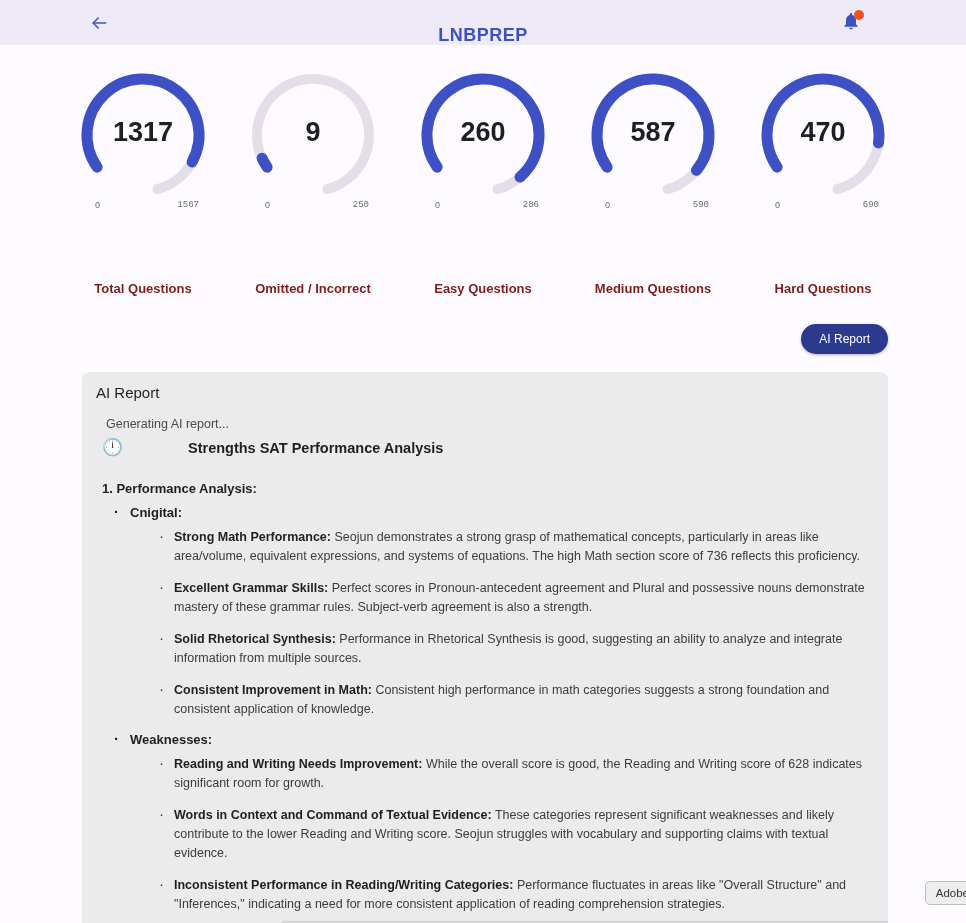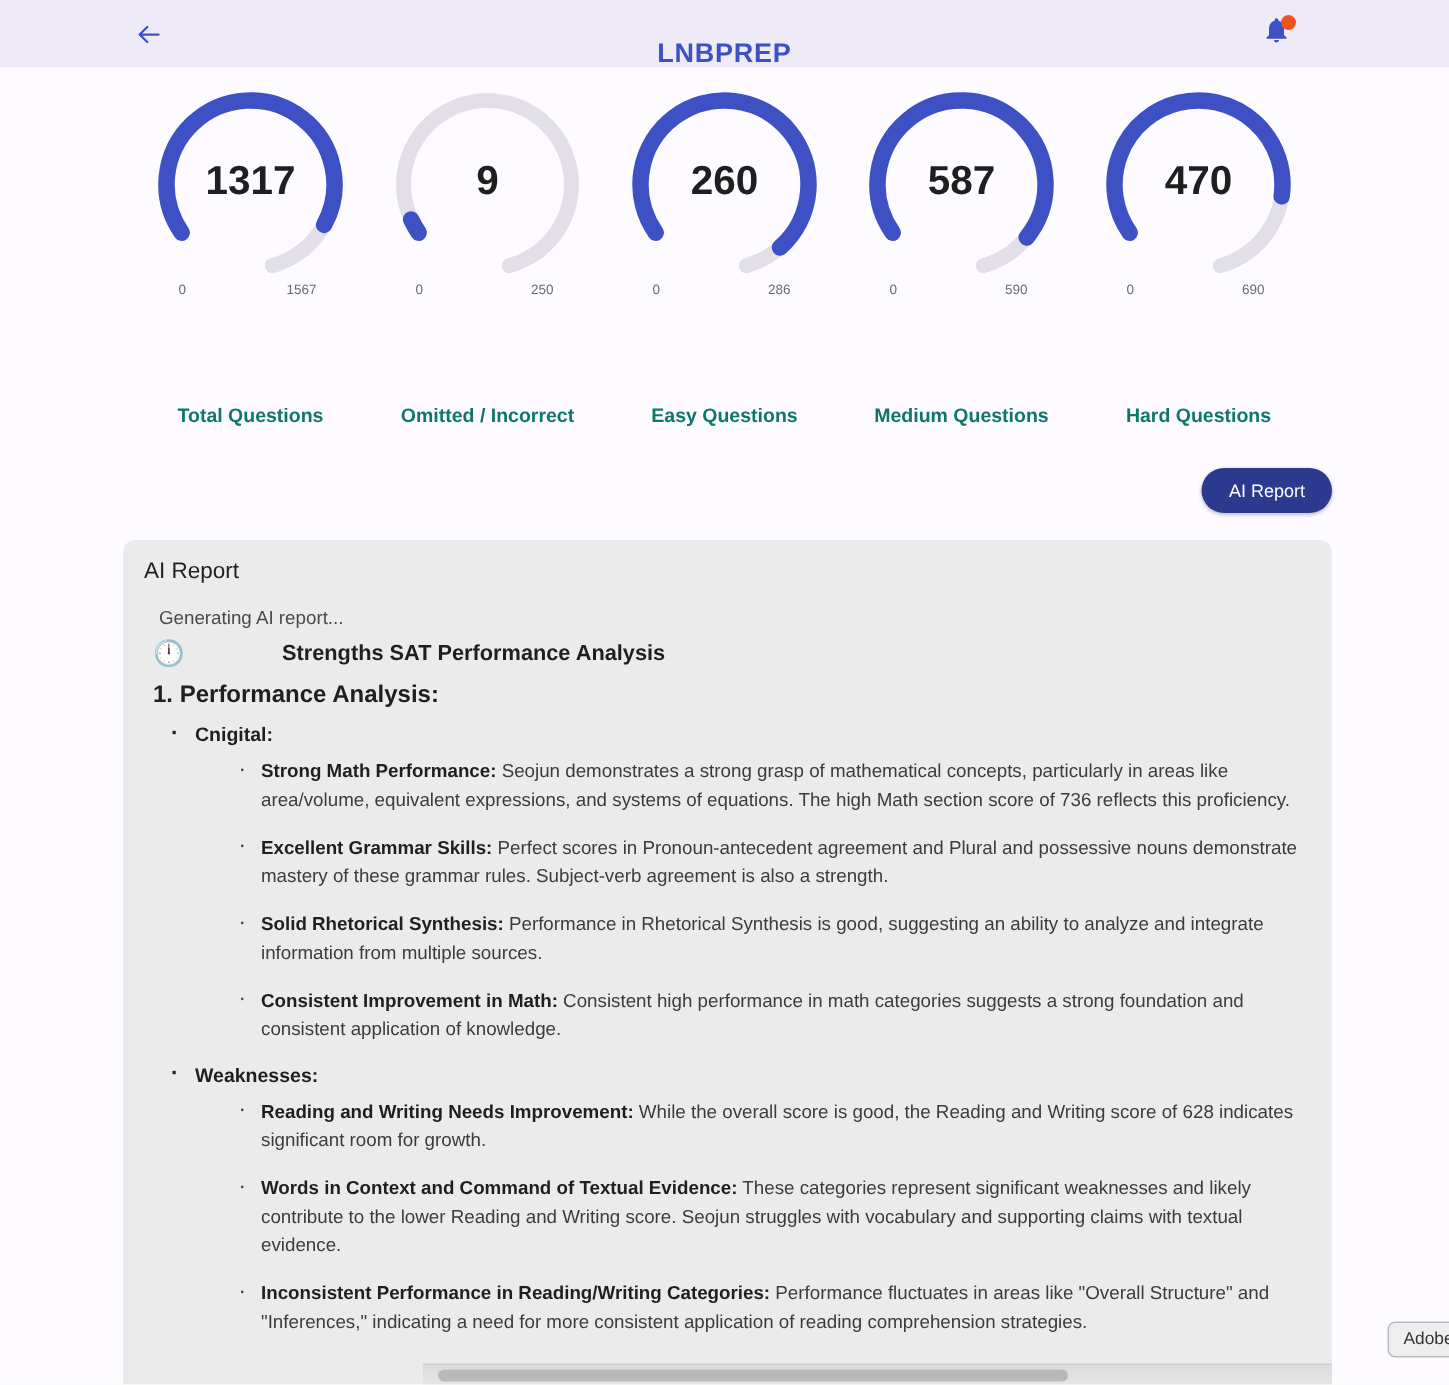--- a/index.html
+++ b/index.html
@@ -74,22 +74,22 @@
     background: #fdfbff;
     height: 878px;
     overflow: hidden;
     position: relative;
   }
 
   
   .gauge-row {
     display: flex;
     justify-content: center;
-    gap: 0px;
-    padding-top: 8px;
+    gap: 12px;
+    padding-top: 20px;
   }
   .gauge-cell {
     width: 158px;
     display: flex;
     flex-direction: column;
     align-items: center;
   }
   .gauge-wrap {
     position: relative;
     width: 140px;
@@ -107,26 +107,26 @@
     color: #1f1f1f;
     padding-bottom: 6px;
     box-sizing: border-box;
   }
   .gauge-min, .gauge-max {
     position: absolute;
     font-size: 9px;
     color: #6b6b6b;
   }
   .gauge-min { left: 22px; bottom: -5px; }
-  .gauge-max { right: 26px; bottom: -5px; }
+  .gauge-max { right: 14px; bottom: -5px; font-family: Liberation Mono, monospace; }
   .gauge-label {
     margin-top: 76px;
     font-size: 13px;
     font-weight: 700;
-    color: #0f766e;
+    color: #7f1d1d;
     white-space: nowrap;
   }
 
   
   .report-btn-row {
     display: flex;
     justify-content: flex-end;
     padding: 28px 78px 0 0;
   }
   .ai-report-btn {
@@ -181,24 +181,24 @@
     width: 22px;
     display: inline-block;
   }
   .doc-title {
     font-size: 14.5px;
     font-weight: 700;
     color: #1f1f1f;
     margin-left: 64px;
   }
   .sec-head {
-    font-size: 16px;
-    font-weight: 700;
-    color: #1f1f1f;
-    margin-top: 11px;
+    font-size: 13px;
+    font-weight: 700;
+    color: #1f1f1f;
+    margin-top: 25px;
   }
   ul.lvl1 {
     list-style: none;
     margin: 9px 0 0 0;
     padding: 0 0 0 10px;
   }
   ul.lvl1 > li {
     font-size: 13px;
     font-weight: 700;
     color: #1f1f1f;

